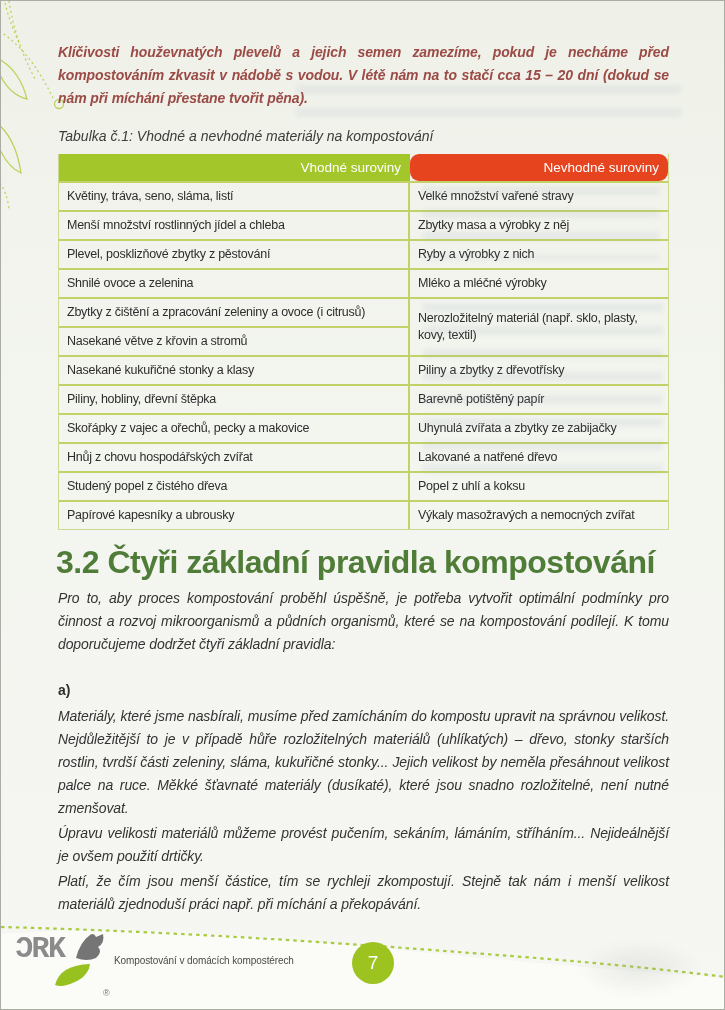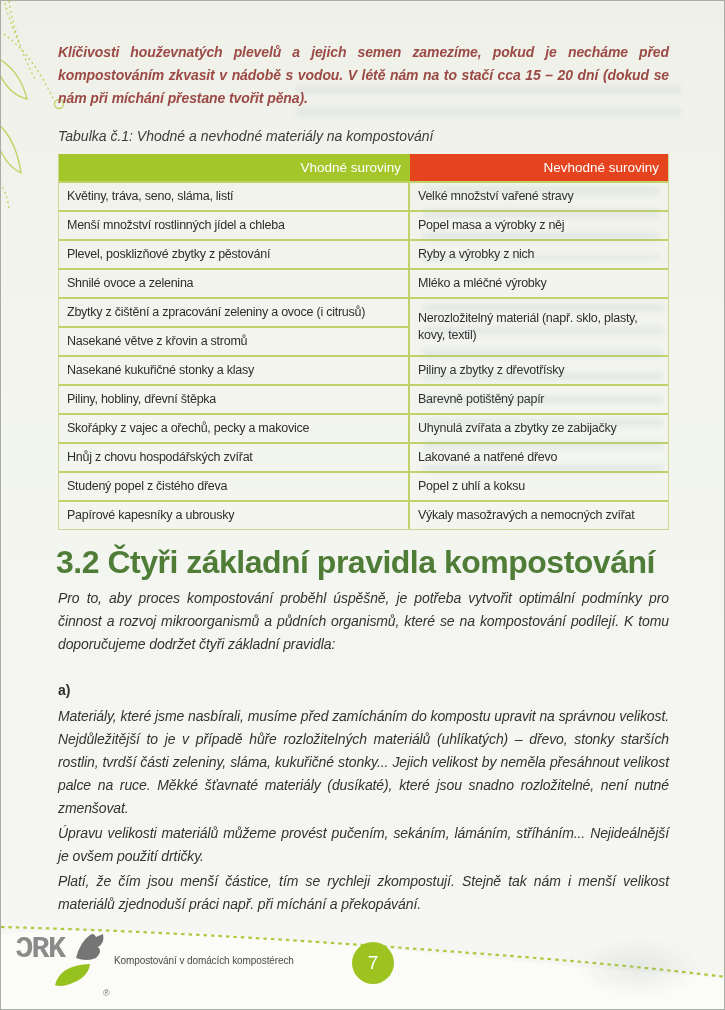--- a/index.html
+++ b/index.html
@@ -18,21 +18,21 @@
   table.materials{
     margin-top:8px;width:611px;table-layout:fixed;border-collapse:separate;border-spacing:0;
     font-size:12.5px;letter-spacing:-0.25px;color:#2e2e2e;
     border:1px solid #cdd993;border-top:none;
   }
   table.materials th{
     height:27px;color:#fff;font-weight:500;text-align:right;padding:0 9px;
     font-size:13.5px;letter-spacing:0;
   }
   th.suitable{background:#a3c62b;}
-  th.unsuitable{background:#e6431f;}
+  th.unsuitable{background:#e6431f;border-radius:9px;}
   table.materials td{
     border-top:2px solid #c3d268;padding:2px 8px;height:23px;line-height:17px;
     vertical-align:middle;overflow:hidden;
   }
   table.materials td.lcell{border-right:2px solid #c3d268;white-space:nowrap;padding-right:19px;}
   .section-heading{
     margin:16px 0 0 -2px;font-size:32px;font-weight:600;letter-spacing:-0.5px;
     color:#4f7d38;line-height:32px;
   }
   .para{margin:9px 0 0;font-size:14px;line-height:23px;color:#333;text-align:justify;letter-spacing:-0.1px;font-style:italic;}
@@ -101,21 +101,21 @@
           <th class="unsuitable">Nevhodné suroviny</th>
         </tr>
       </thead>
       <tbody>
           <tr>
             <td class="lcell">Květiny, tráva, seno, sláma, listí</td>
             <td>Velké množství vařené stravy</td>
           </tr>
           <tr>
             <td class="lcell">Menší množství rostlinných jídel a chleba</td>
-            <td>Popel masa a výrobky z něj</td>
+            <td>Zbytky masa a výrobky z něj</td>
           </tr>
           <tr>
             <td class="lcell">Plevel, posklizňové zbytky z pěstování</td>
             <td>Ryby a výrobky z nich</td>
           </tr>
           <tr>
             <td class="lcell">Shnilé ovoce a zelenina</td>
             <td>Mléko a mléčné výrobky</td>
           </tr>
           <tr>

